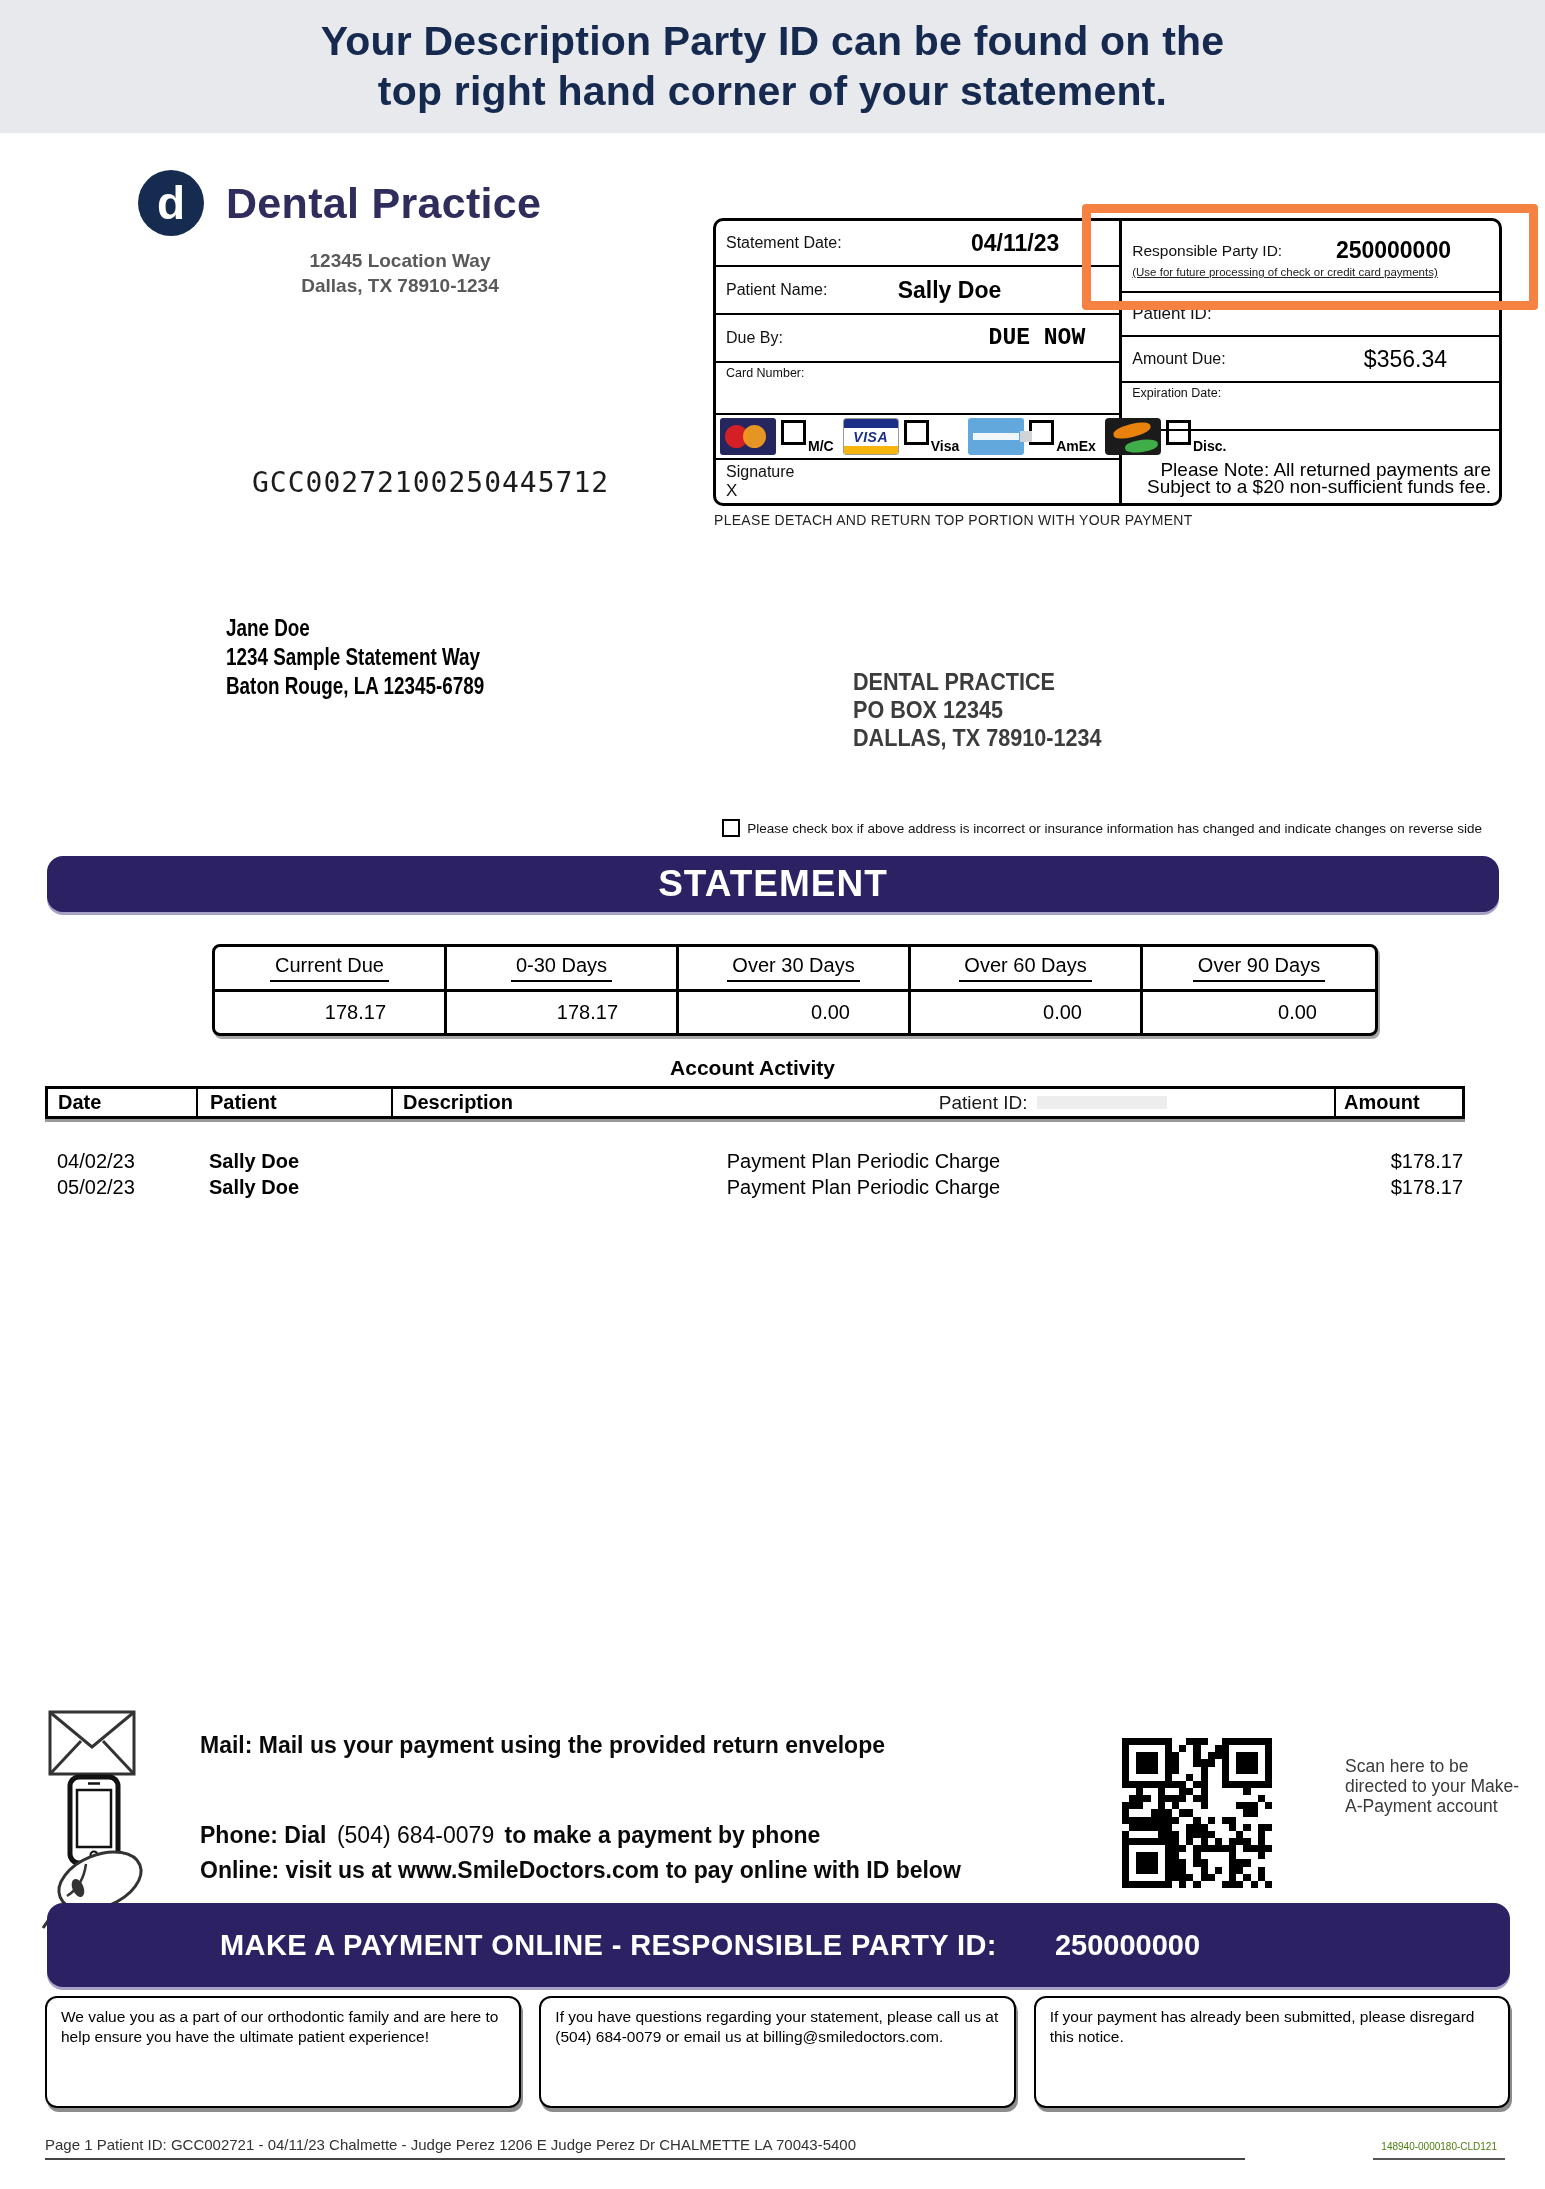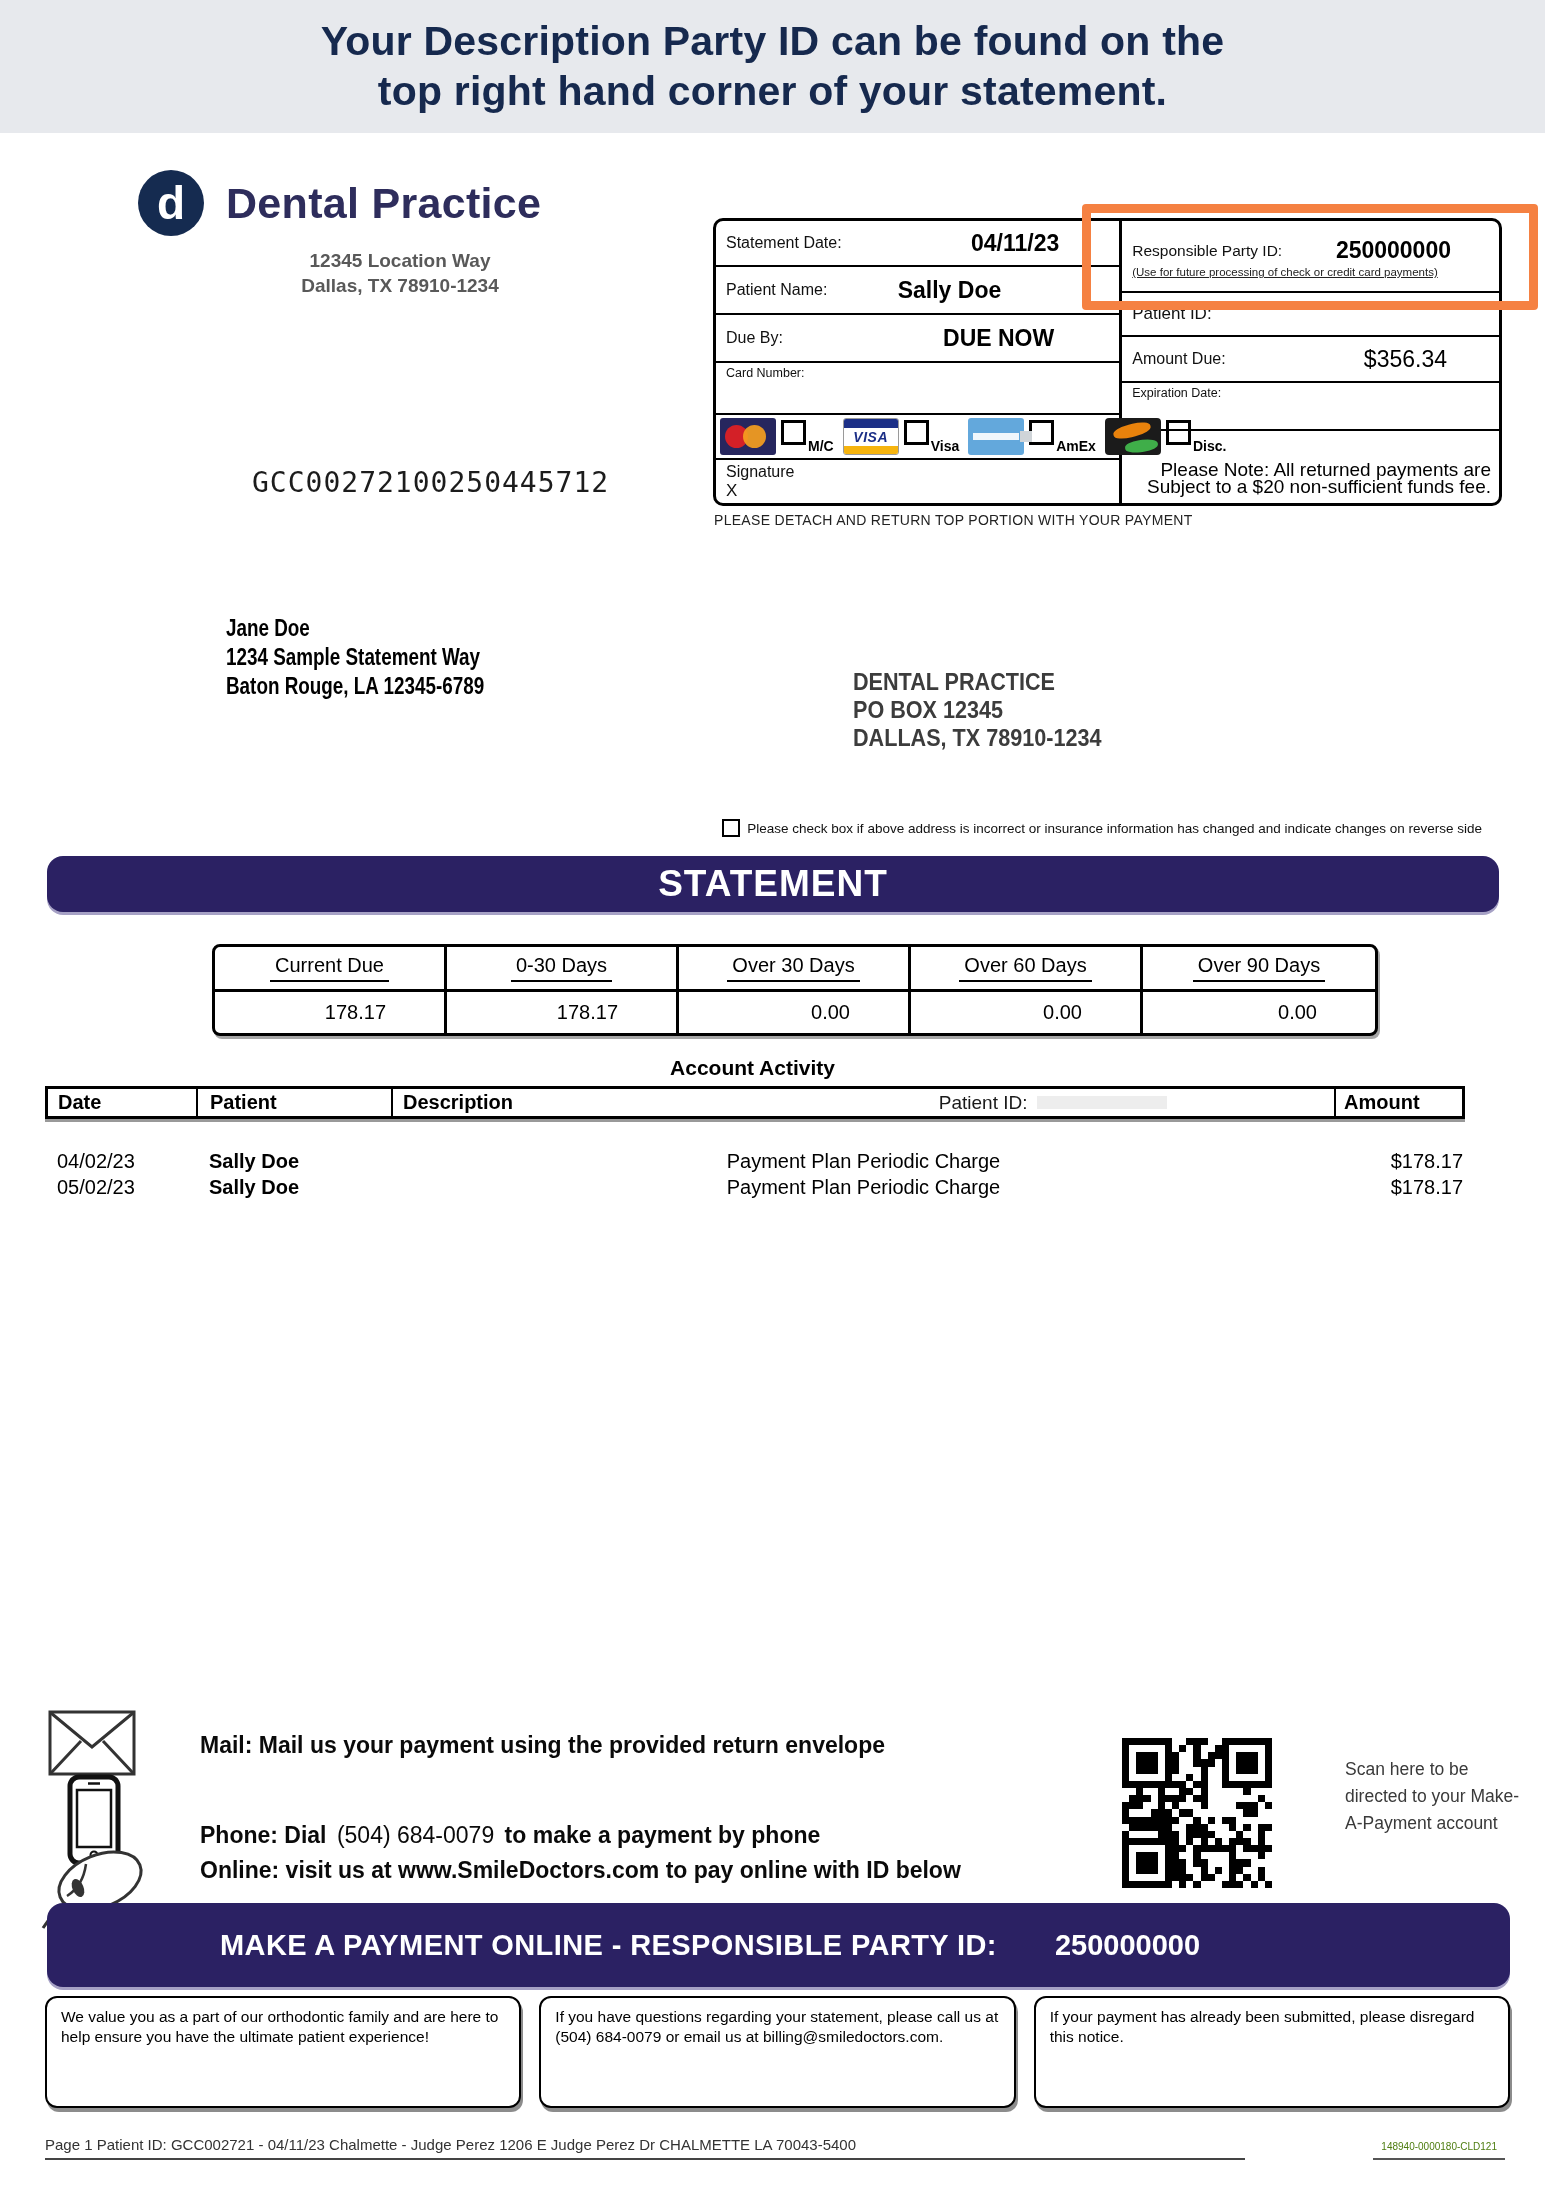--- a/index.html
+++ b/index.html
@@ -147,21 +147,21 @@
   .icon-box { position:absolute; }
 
   .qr {
     position:absolute; top:1738px; left:1122px; width:150px; height:150px;
     display:grid; grid-template-columns:repeat(21,1fr); grid-template-rows:repeat(21,1fr);
     background:#fff;
   }
   .qr div.on { background:#000; }
   .qr-caption {
     position:absolute; top:1756px; left:1345px; width:185px;
-    font-size:17.5px; color:#3a3a3a; line-height:27px;
+    font-size:17.5px; color:#3a3a3a; line-height:20px;
   }
 
   .pay-banner {
     position:absolute; top:1903px; left:47px; width:1463px; height:84px;
     background:#2b2163; border-radius:16px; color:#fff; display:flex; align-items:center;
     box-shadow:0 3px 0 rgba(93,84,150,.55); box-sizing:border-box;padding-left:41px;
   }
   .pay-banner .pb-label { font-size:29px; font-weight:bold; padding-left:132px; letter-spacing:.4px; }
   .pay-banner .pb-id { font-size:29px; font-weight:bold; margin-left:58px; }
 
@@ -198,21 +198,21 @@
     <div class="srow" style="height:46px;">
       <span class="lbl">Statement Date:</span>
       <span class="val-md" style="margin-right:50px;">04/11/23</span>
     </div>
     <div class="srow" style="height:48px;">
       <span class="lbl">Patient Name:</span>
       <span class="val-bold" style="margin-right:108px;">Sally Doe</span>
     </div>
     <div class="srow" style="height:48px;">
       <span class="lbl">Due By:</span>
-      <span class="val-bold" style="margin-right:55px;">DUE NOW</span>
+      <span class="val-bold" style="margin-right:24px;font-family:Liberation Mono, monospace;">DUE NOW</span>
     </div>
     <div class="srow" style="height:52px; align-items:flex-start;">
       <span class="lbl sm">Card Number:</span>
     </div>
     <div class="srow cards-row" style="height:45px;">
       <div class="card-chip card-mc"></div>
       <div class="card-check">
         <div class="cb"></div>
         <div class="cb-label">M/C</div>
       </div>

